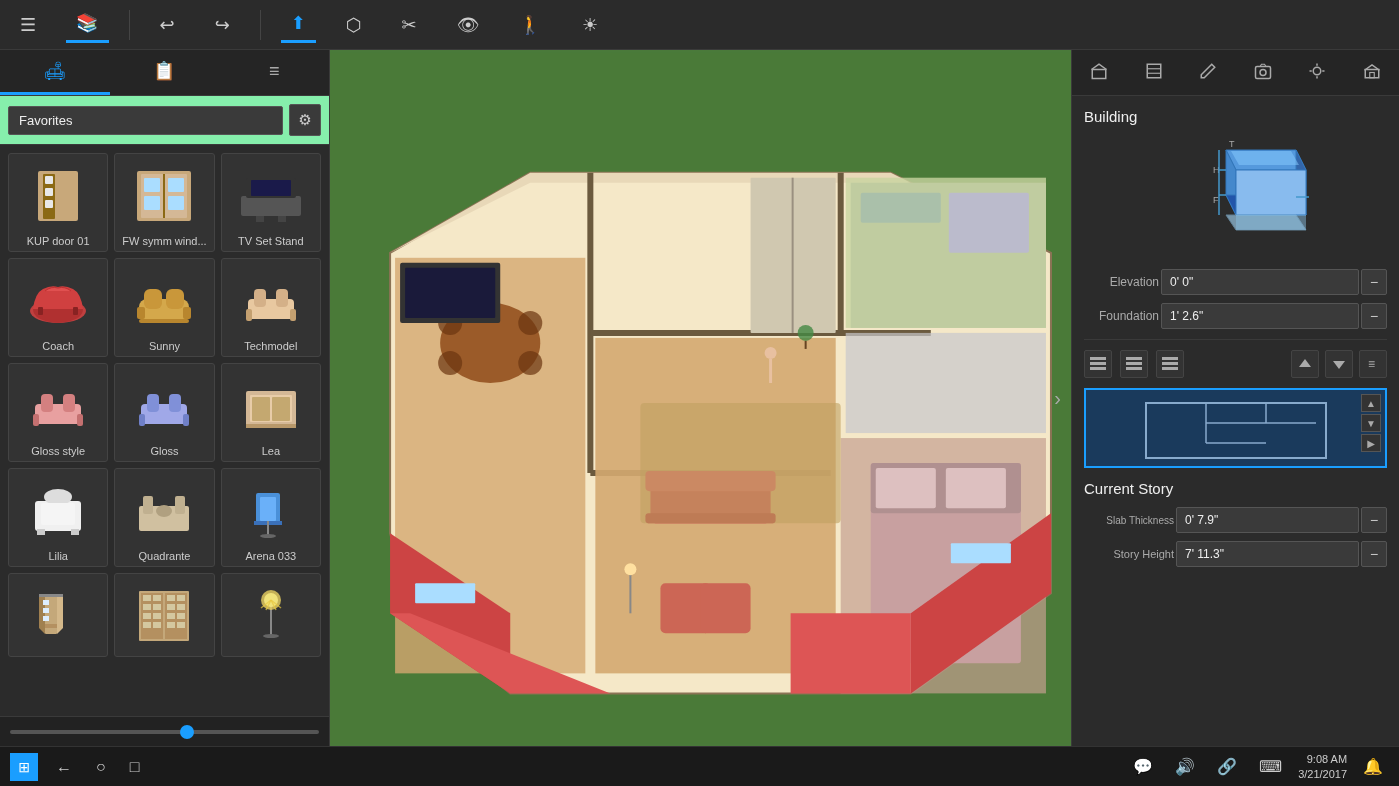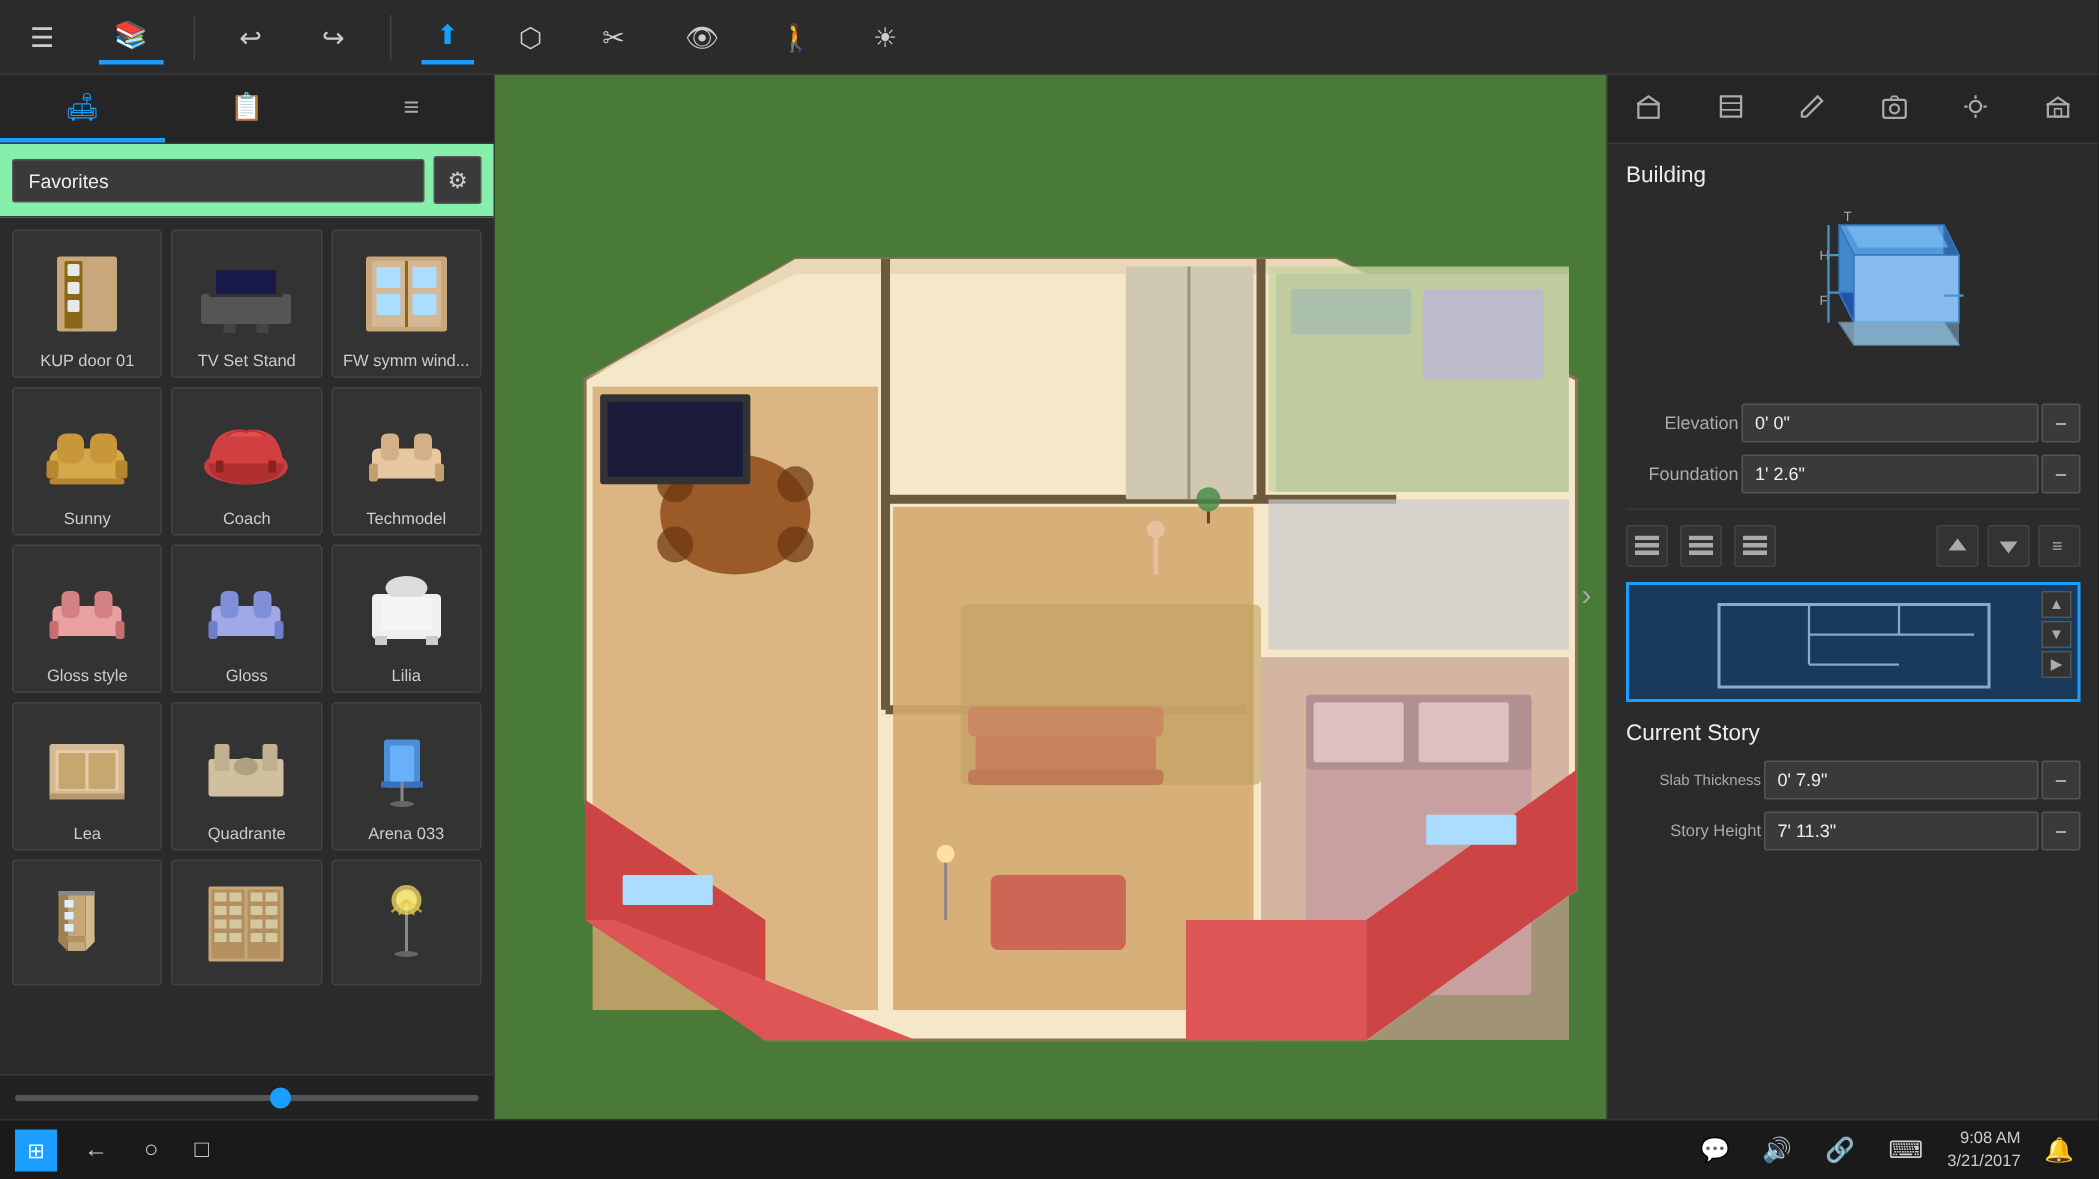--- a/index.html
+++ b/index.html
@@ -442,77 +442,77 @@
             <rect x="22" y="22" width="8" height="8" fill="#e8e8e8" rx="1"></rect>
             <rect x="22" y="34" width="8" height="8" fill="#e8e8e8" rx="1"></rect>
           </svg>
         </div>
         <div class="item-label">KUP door 01</div>
       </div>
 
       <div class="item-card">
         <div class="item-thumb">
           <svg class="item-svg" viewBox="0 0 70 60">
-            <rect x="5" y="30" width="60" height="20" fill="#555" rx="2"></rect>
-            <rect x="10" y="12" width="50" height="20" fill="#333" rx="2"></rect>
-            <rect x="15" y="14" width="40" height="16" fill="#1a1a4a" rx="1"></rect>
-            <rect x="20" y="50" width="8" height="6" fill="#444"></rect>
-            <rect x="42" y="50" width="8" height="6" fill="#444"></rect>
-          </svg>
-        </div>
-        <div class="item-label">TV Set Stand</div>
-      </div>
-
-      <div class="item-card">
-        <div class="item-thumb">
-          <svg class="item-svg" viewBox="0 0 70 60">
             <rect x="8" y="5" width="54" height="50" fill="#c8a87a" rx="2"></rect>
             <rect x="12" y="8" width="46" height="44" fill="#d4b896" rx="1"></rect>
             <line x1="35" y1="8" x2="35" y2="52" stroke="#8B6914" stroke-width="2"></line>
             <rect x="15" y="12" width="16" height="14" fill="#aaddff" rx="1"></rect>
             <rect x="39" y="12" width="16" height="14" fill="#aaddff" rx="1"></rect>
             <rect x="15" y="30" width="16" height="14" fill="#aaddff" rx="1"></rect>
             <rect x="39" y="30" width="16" height="14" fill="#aaddff" rx="1"></rect>
           </svg>
         </div>
         <div class="item-label">FW symm wind...</div>
       </div>
 
+      <div class="item-card">
+        <div class="item-thumb">
+          <svg class="item-svg" viewBox="0 0 70 60">
+            <rect x="5" y="30" width="60" height="20" fill="#555" rx="2"></rect>
+            <rect x="10" y="12" width="50" height="20" fill="#333" rx="2"></rect>
+            <rect x="15" y="14" width="40" height="16" fill="#1a1a4a" rx="1"></rect>
+            <rect x="20" y="50" width="8" height="6" fill="#444"></rect>
+            <rect x="42" y="50" width="8" height="6" fill="#444"></rect>
+          </svg>
+        </div>
+        <div class="item-label">TV Set Stand</div>
+      </div>
+
+
+      <div class="item-card">
+        <div class="item-thumb">
+          <svg class="item-svg" viewBox="0 0 70 60">
+            <ellipse cx="35" cy="40" rx="28" ry="12" fill="#c04040"></ellipse>
+            <path d="M10 38 Q12 22 20 18 Q28 14 35 16 Q42 14 50 18 Q58 22 60 38 Z" fill="#d04040"></path>
+            <path d="M10 38 Q10 50 35 52 Q60 50 60 38" fill="#b03030"></path>
+            <rect x="15" y="36" width="5" height="8" fill="#882222" rx="1"></rect>
+            <rect x="50" y="36" width="5" height="8" fill="#882222" rx="1"></rect>
+            <path d="M22 20 Q28 15 35 17 Q42 15 48 20" fill="#e05050" stroke="#c03030"></path>
+          </svg>
+        </div>
+        <div class="item-label">Coach</div>
+      </div>
 
       <div class="item-card">
         <div class="item-thumb">
           <svg class="item-svg" viewBox="0 0 70 60">
             <rect x="10" y="28" width="50" height="22" fill="#d4a84b" rx="8"></rect>
             <rect x="15" y="18" width="18" height="20" fill="#c9973a" rx="6"></rect>
             <rect x="37" y="18" width="18" height="20" fill="#c9973a" rx="6"></rect>
             <rect x="8" y="36" width="8" height="12" fill="#b8862e" rx="2"></rect>
             <rect x="54" y="36" width="8" height="12" fill="#b8862e" rx="2"></rect>
             <rect x="10" y="48" width="50" height="4" fill="#b8862e" rx="2"></rect>
           </svg>
         </div>
         <div class="item-label">Sunny</div>
       </div>
 
       <div class="item-card">
         <div class="item-thumb">
           <svg class="item-svg" viewBox="0 0 70 60">
-            <ellipse cx="35" cy="40" rx="28" ry="12" fill="#c04040"></ellipse>
-            <path d="M10 38 Q12 22 20 18 Q28 14 35 16 Q42 14 50 18 Q58 22 60 38 Z" fill="#d04040"></path>
-            <path d="M10 38 Q10 50 35 52 Q60 50 60 38" fill="#b03030"></path>
-            <rect x="15" y="36" width="5" height="8" fill="#882222" rx="1"></rect>
-            <rect x="50" y="36" width="5" height="8" fill="#882222" rx="1"></rect>
-            <path d="M22 20 Q28 15 35 17 Q42 15 48 20" fill="#e05050" stroke="#c03030"></path>
-          </svg>
-        </div>
-        <div class="item-label">Coach</div>
-      </div>
-
-      <div class="item-card">
-        <div class="item-thumb">
-          <svg class="item-svg" viewBox="0 0 70 60">
             <rect x="12" y="28" width="46" height="20" fill="#e8c8a0" rx="4"></rect>
             <rect x="18" y="18" width="12" height="18" fill="#d4b088" rx="4"></rect>
             <rect x="40" y="18" width="12" height="18" fill="#d4b088" rx="4"></rect>
             <rect x="10" y="38" width="6" height="12" fill="#c4a070" rx="2"></rect>
             <rect x="54" y="38" width="6" height="12" fill="#c4a070" rx="2"></rect>
           </svg>
         </div>
         <div class="item-label">Techmodel</div>
       </div>
 
@@ -539,41 +539,41 @@
             <rect x="54" y="38" width="6" height="12" fill="#7080c8" rx="2"></rect>
           </svg>
         </div>
         <div class="item-label">Gloss</div>
       </div>
 
 
       <div class="item-card">
         <div class="item-thumb">
           <svg class="item-svg" viewBox="0 0 70 60">
+            <rect x="10" y="15" width="50" height="35" fill="#d4b896" rx="2"></rect>
+            <rect x="14" y="19" width="42" height="27" fill="#e8cca8" rx="1"></rect>
+            <rect x="16" y="21" width="18" height="24" fill="#c4a870" rx="1"></rect>
+            <rect x="36" y="21" width="18" height="24" fill="#c4a870" rx="1"></rect>
+            <rect x="10" y="48" width="50" height="4" fill="#b8986a"></rect>
+          </svg>
+        </div>
+        <div class="item-label">Lea</div>
+      </div>
+
+      <div class="item-card">
+        <div class="item-thumb">
+          <svg class="item-svg" viewBox="0 0 70 60">
             <rect x="12" y="20" width="46" height="30" fill="#f0f0f0" rx="3"></rect>
             <ellipse cx="35" cy="16" rx="14" ry="8" fill="#ddd"></ellipse>
             <rect x="18" y="22" width="34" height="22" fill="#f5f5f5" rx="2"></rect>
             <rect x="14" y="48" width="8" height="6" fill="#ccc"></rect>
             <rect x="48" y="48" width="8" height="6" fill="#ccc"></rect>
           </svg>
         </div>
         <div class="item-label">Lilia</div>
-      </div>
-
-      <div class="item-card">
-        <div class="item-thumb">
-          <svg class="item-svg" viewBox="0 0 70 60">
-            <rect x="10" y="15" width="50" height="35" fill="#d4b896" rx="2"></rect>
-            <rect x="14" y="19" width="42" height="27" fill="#e8cca8" rx="1"></rect>
-            <rect x="16" y="21" width="18" height="24" fill="#c4a870" rx="1"></rect>
-            <rect x="36" y="21" width="18" height="24" fill="#c4a870" rx="1"></rect>
-            <rect x="10" y="48" width="50" height="4" fill="#b8986a"></rect>
-          </svg>
-        </div>
-        <div class="item-label">Lea</div>
       </div>
 
       <div class="item-card">
         <div class="item-thumb">
           <svg class="item-svg" viewBox="0 0 70 60">
             <rect x="10" y="25" width="50" height="25" fill="#d0c0a0" rx="2"></rect>
             <rect x="14" y="15" width="10" height="18" fill="#c0b090" rx="2"></rect>
             <rect x="46" y="15" width="10" height="18" fill="#c0b090" rx="2"></rect>
             <ellipse cx="35" cy="30" rx="8" ry="6" fill="#b0a080"></ellipse>
           </svg>

